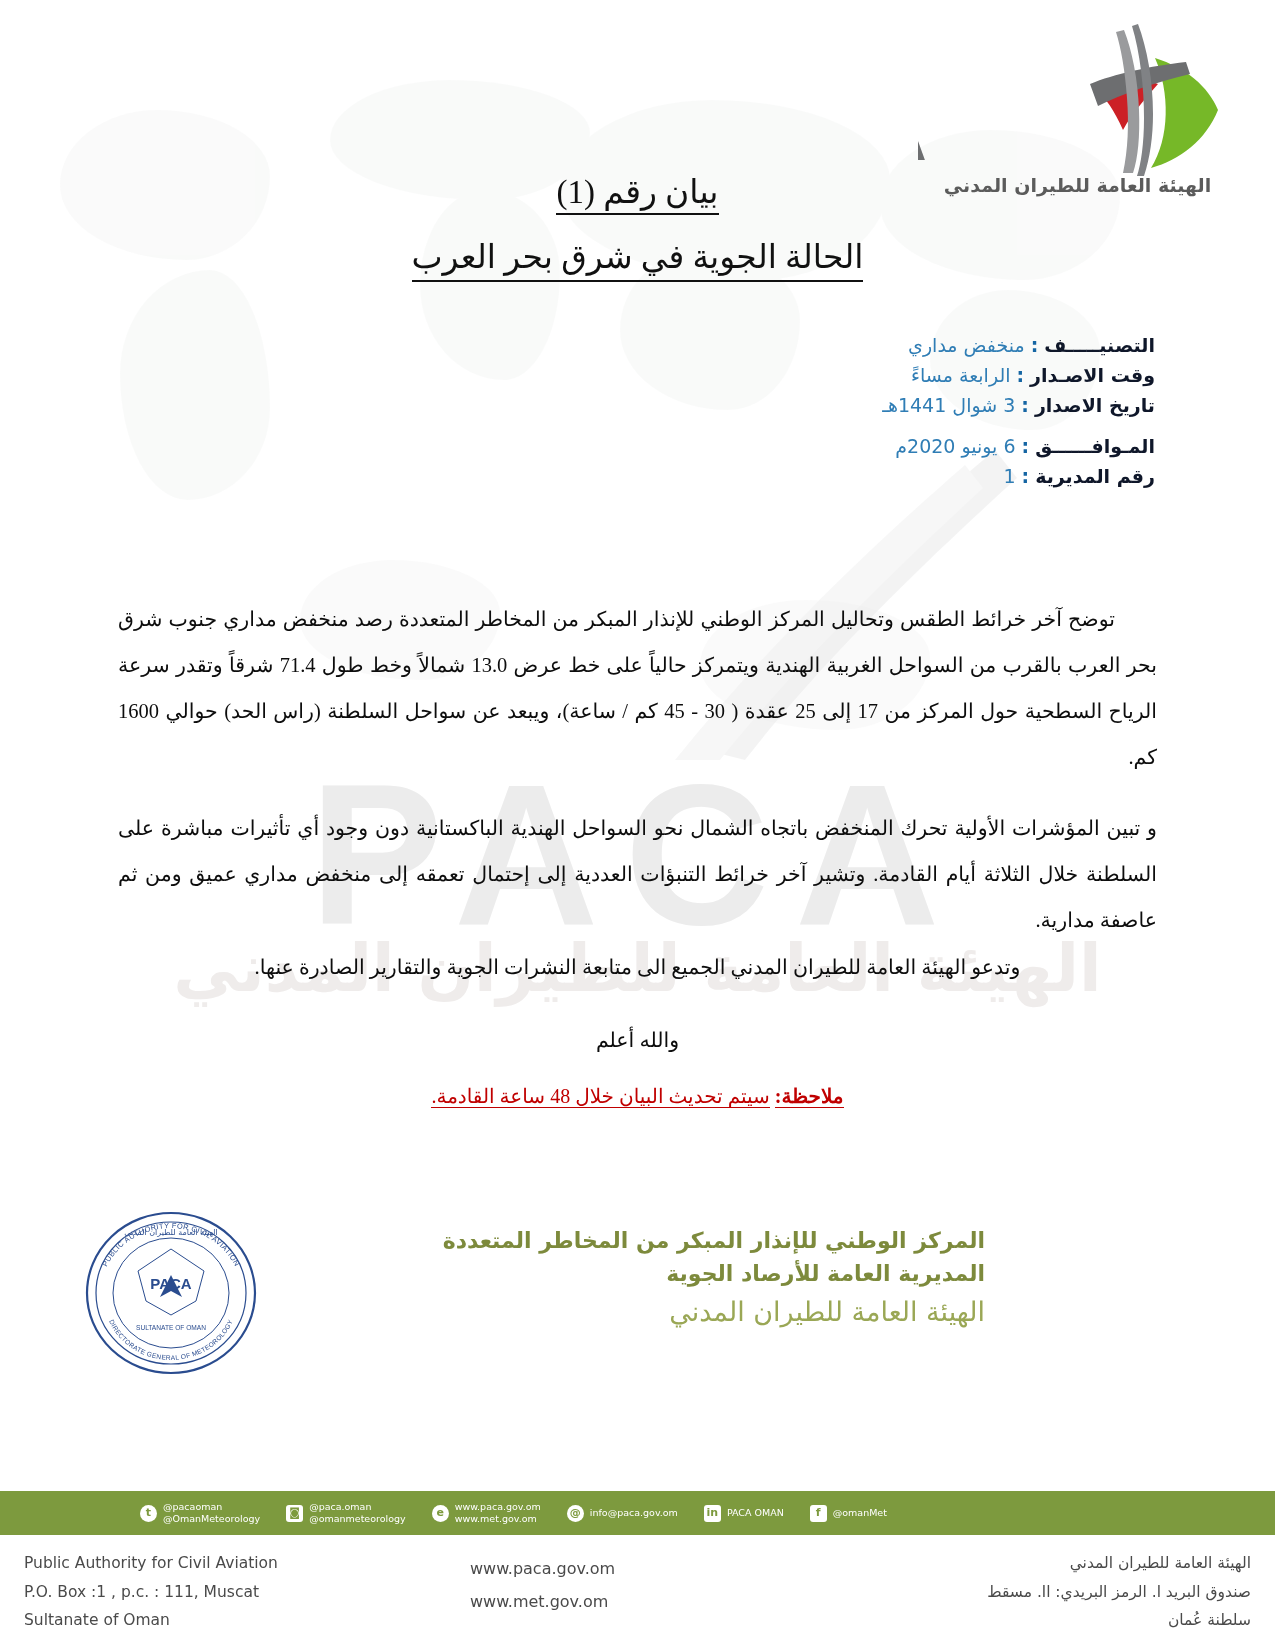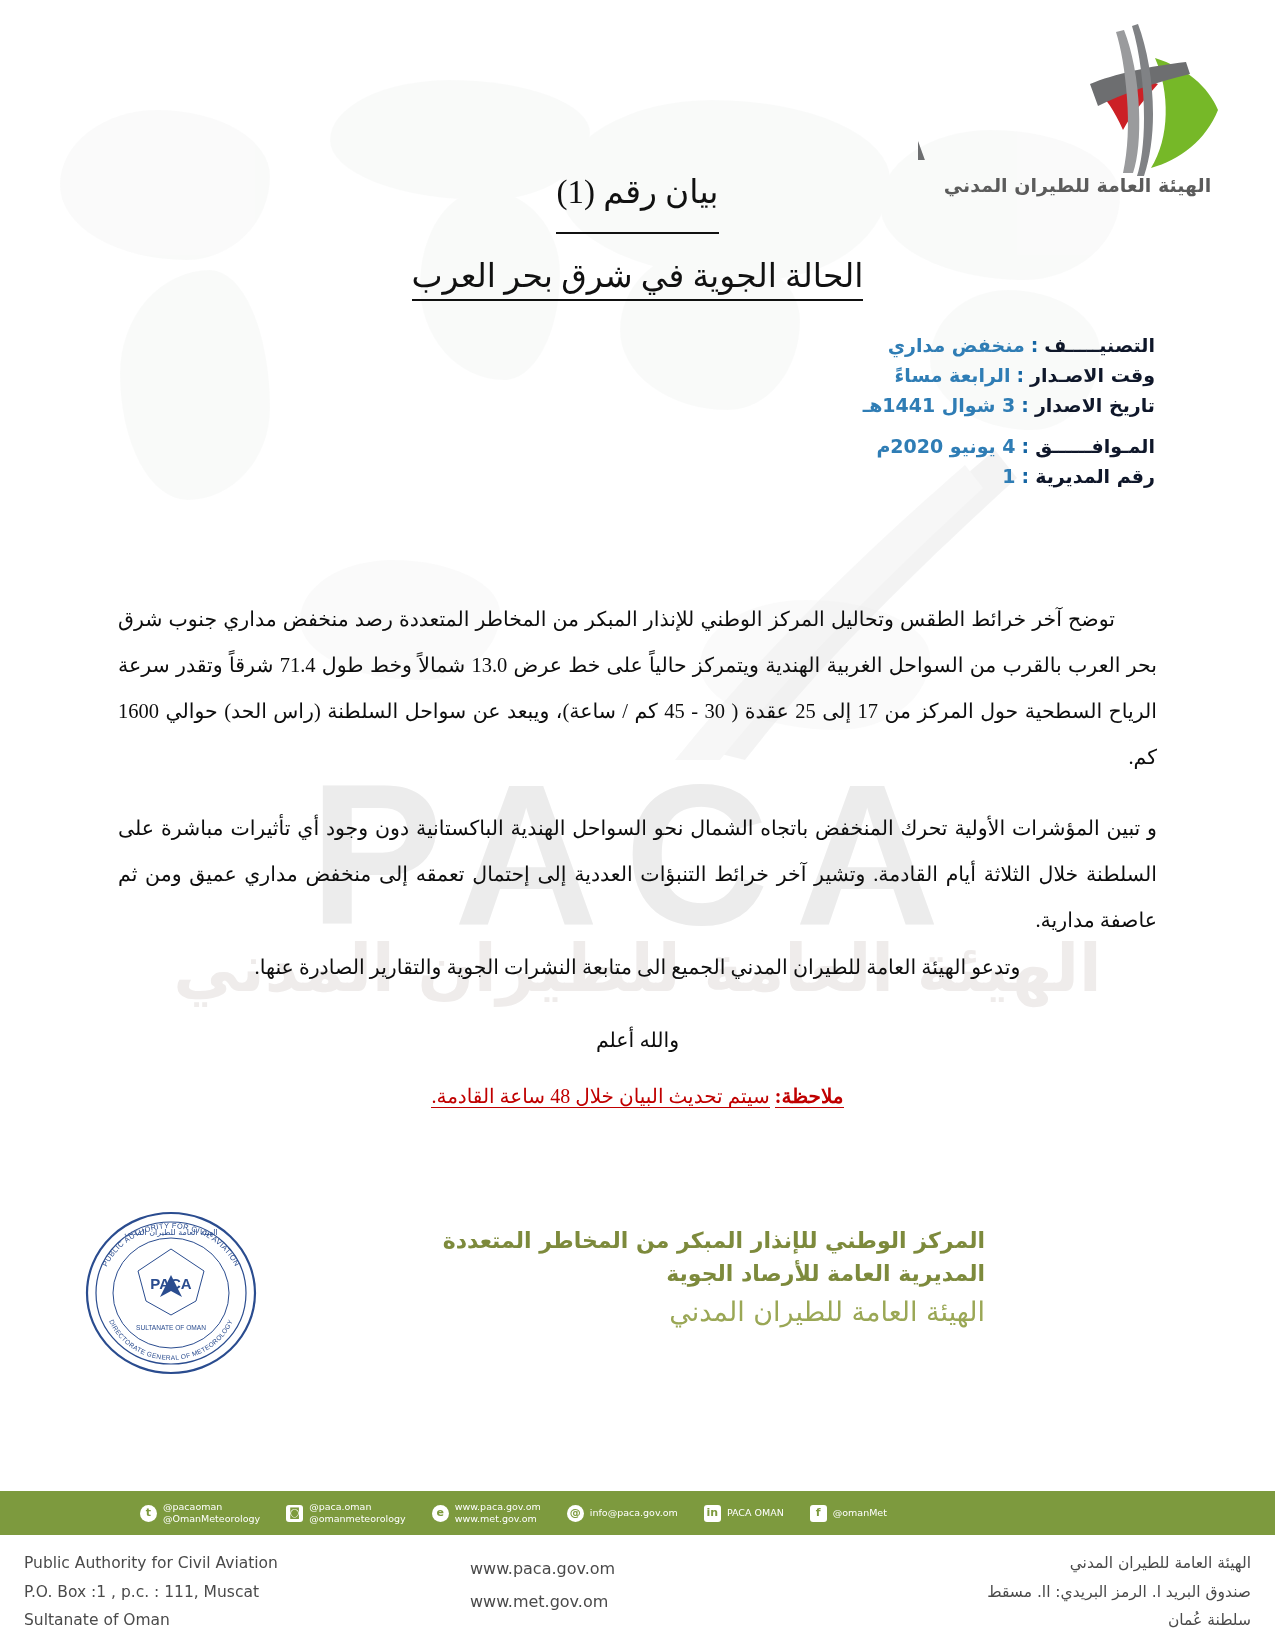--- a/index.html
+++ b/index.html
@@ -38,42 +38,42 @@
     position:absolute;right:8px;top:156px;width:315px;text-align:center;
     font-family:"DejaVu Sans",sans-serif;font-size:19px;font-weight:bold;
     color:#5b5b5b;direction:rtl;letter-spacing:.5px;
   }
 
   
   .titles{position:absolute;top:172px;left:0;width:1275px;text-align:center;}
   .title-1{
     font-size:33px;color:#111;direction:rtl;
     font-family:"Liberation Serif",serif;
-    display:inline-block;border-bottom:2px solid #111;padding-bottom:19px;
+    display:inline-block;border-bottom:2px solid #111;padding-bottom:0;
     line-height:1.25;
   }
   .title-2-line{margin-top:22px;}
   .title-2{
     font-size:33px;color:#111;direction:rtl;
     display:inline-block;border-bottom:2px solid #111;padding-bottom:1px;
     line-height:1.25;
   }
 
   
   .meta{
     position:absolute;top:336px;right:120px;width:480px;
     direction:rtl;color:#1b6ca8;
     font-family:"DejaVu Sans",sans-serif;
   }
   .meta-row{display:flex;justify-content:flex-start;align-items:baseline;
             font-size:19px;line-height:1.0;margin-bottom:11px;white-space:nowrap;}
   .meta-row.gap{margin-top:22px;}
   .meta-label{font-weight:bold;color:#0f172a;}
   .meta-sep{margin:0 6px;font-weight:bold;color:#1565a3;}
-  .meta-value{color:#2f7db5;font-weight:bold;}
+  .meta-value{color:#2f7db5;font-weight:normal;}
 
   
   .body-block{
     position:absolute;left:0;width:1275px;
     direction:rtl;text-align:justify;
     font-family:"Liberation Serif","DejaVu Serif",serif;
     color:#0d0d0d;
   }
   .para{
     margin:0 118px;font-size:20.5px;line-height:2.25;
@@ -193,21 +193,21 @@
     <span class="meta-value">الرابعة مساءً</span>
   </div>
   <div class="meta-row">
     <span class="meta-label">تاريخ الاصدار</span>
     <span class="meta-sep">:</span>
     <span class="meta-value">3 شوال 1441هـ</span>
   </div>
   <div class="meta-row gap">
     <span class="meta-label">المـوافــــــق</span>
     <span class="meta-sep">:</span>
-    <span class="meta-value">4 يونيو 2020م</span>
+    <span class="meta-value">6 يونيو 2020م</span>
   </div>
   <div class="meta-row">
     <span class="meta-label">رقم المديرية</span>
     <span class="meta-sep">:</span>
     <span class="meta-value">1</span>
   </div>
 </div>
 
 <div class="body-block" style="top:596px;">
   <p class="para"><span class="p-indent"></span><span>توضح آخر خرائط الطقس وتحاليل المركز الوطني للإنذار المبكر من المخاطر المتعددة رصد منخفض مداري جنوب شرق بحر العرب بالقرب من السواحل الغربية الهندية ويتمركز حالياً على خط عرض 13.0 شمالاً وخط طول 71.4 شرقاً وتقدر سرعة الرياح السطحية حول المركز من 17 إلى 25 عقدة ( 30 - 45 كم / ساعة)، ويبعد عن سواحل السلطنة (راس الحد) حوالي 1600 كم.</span></p>

